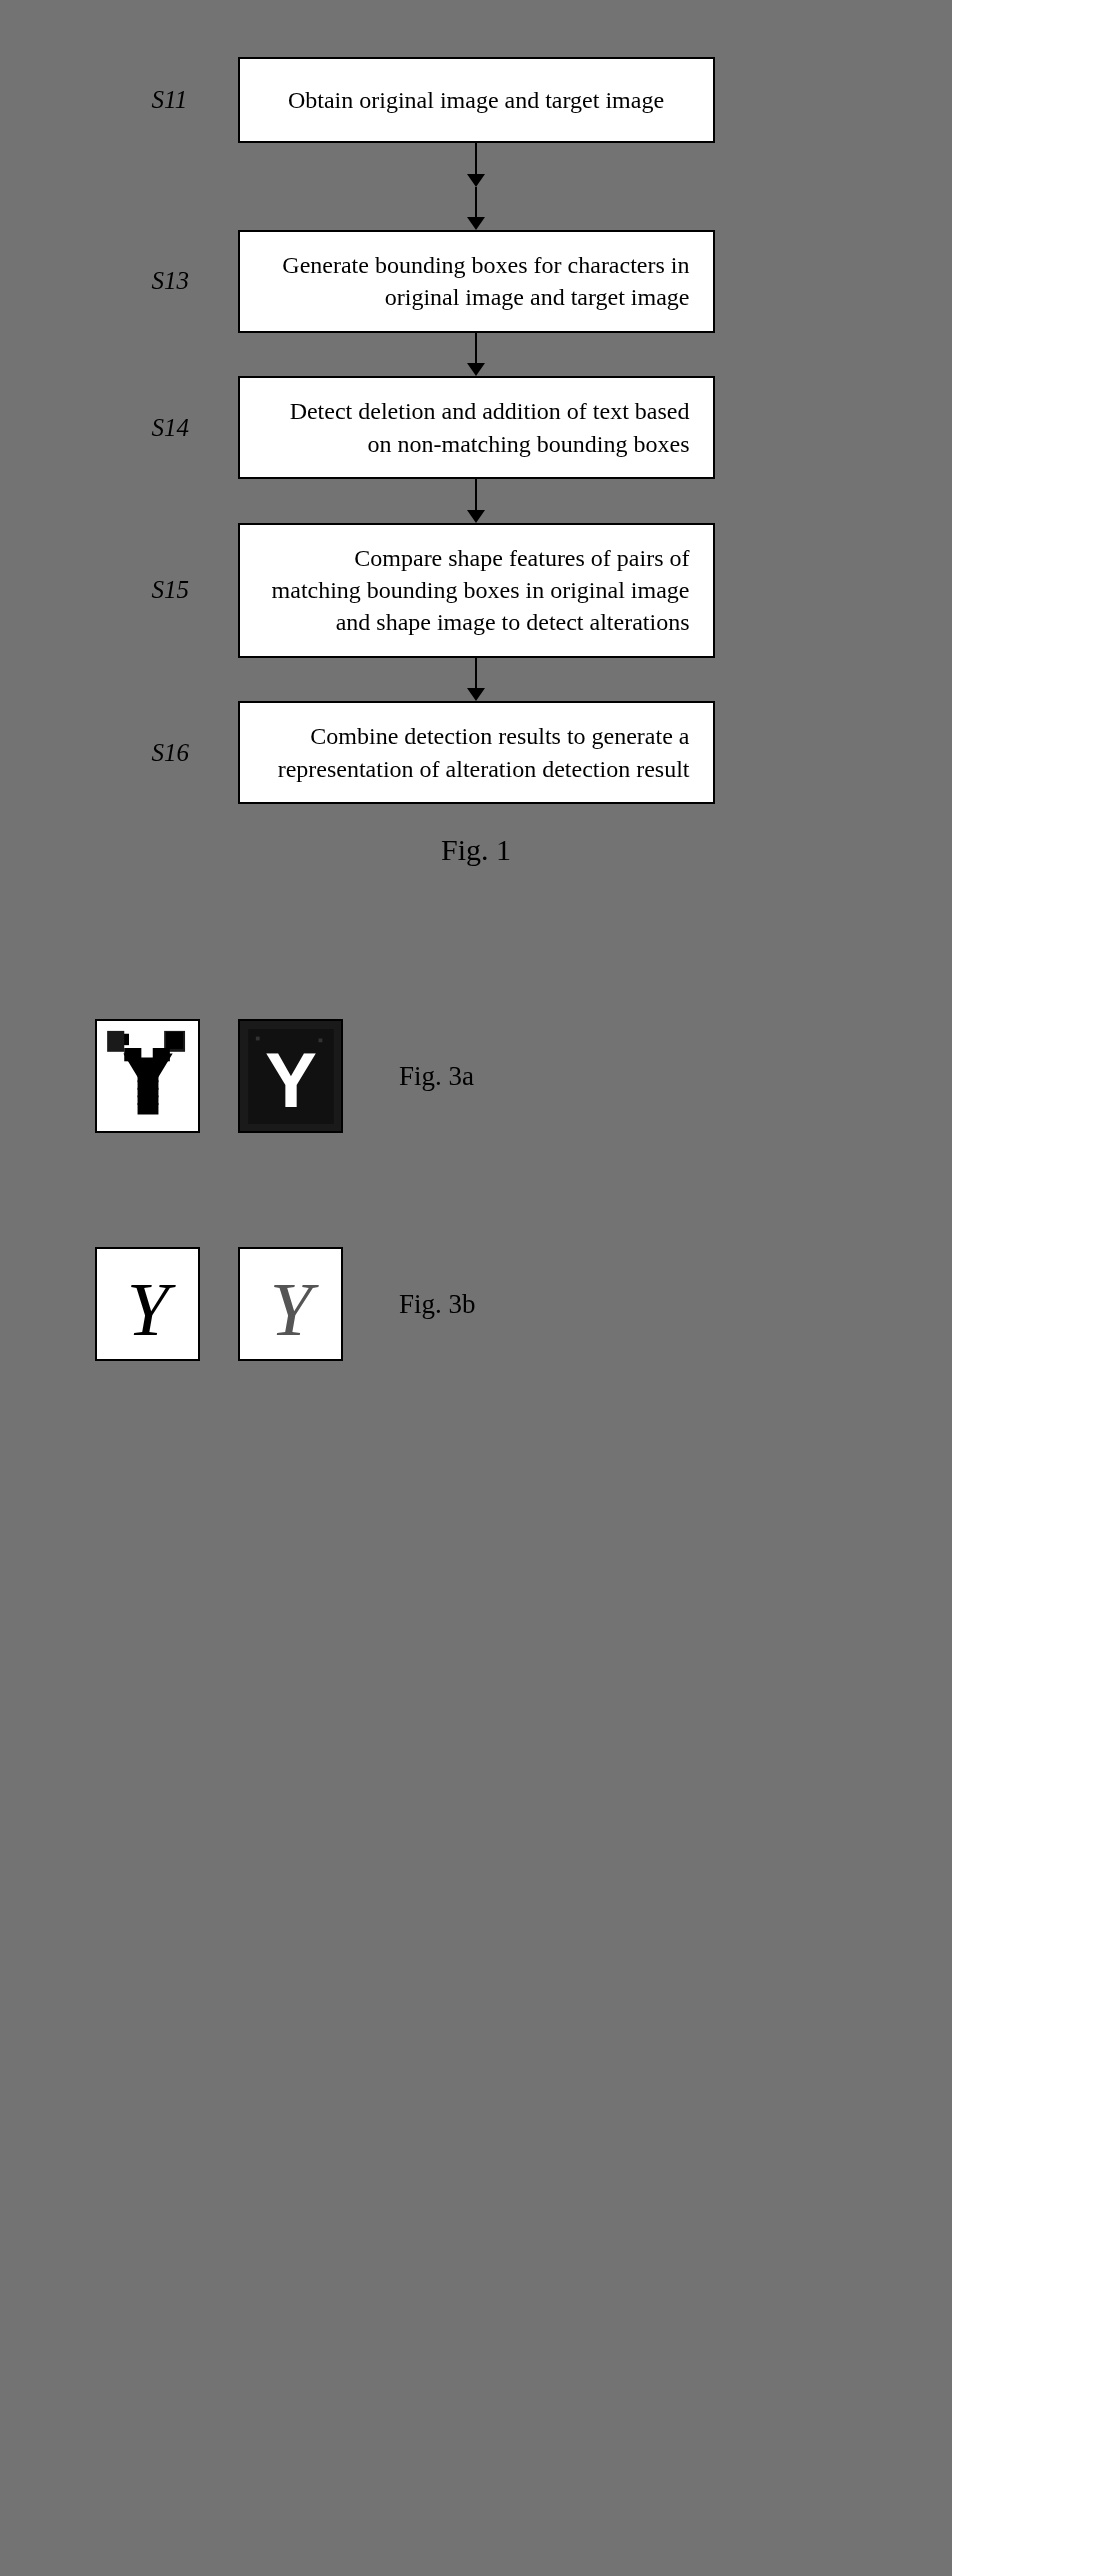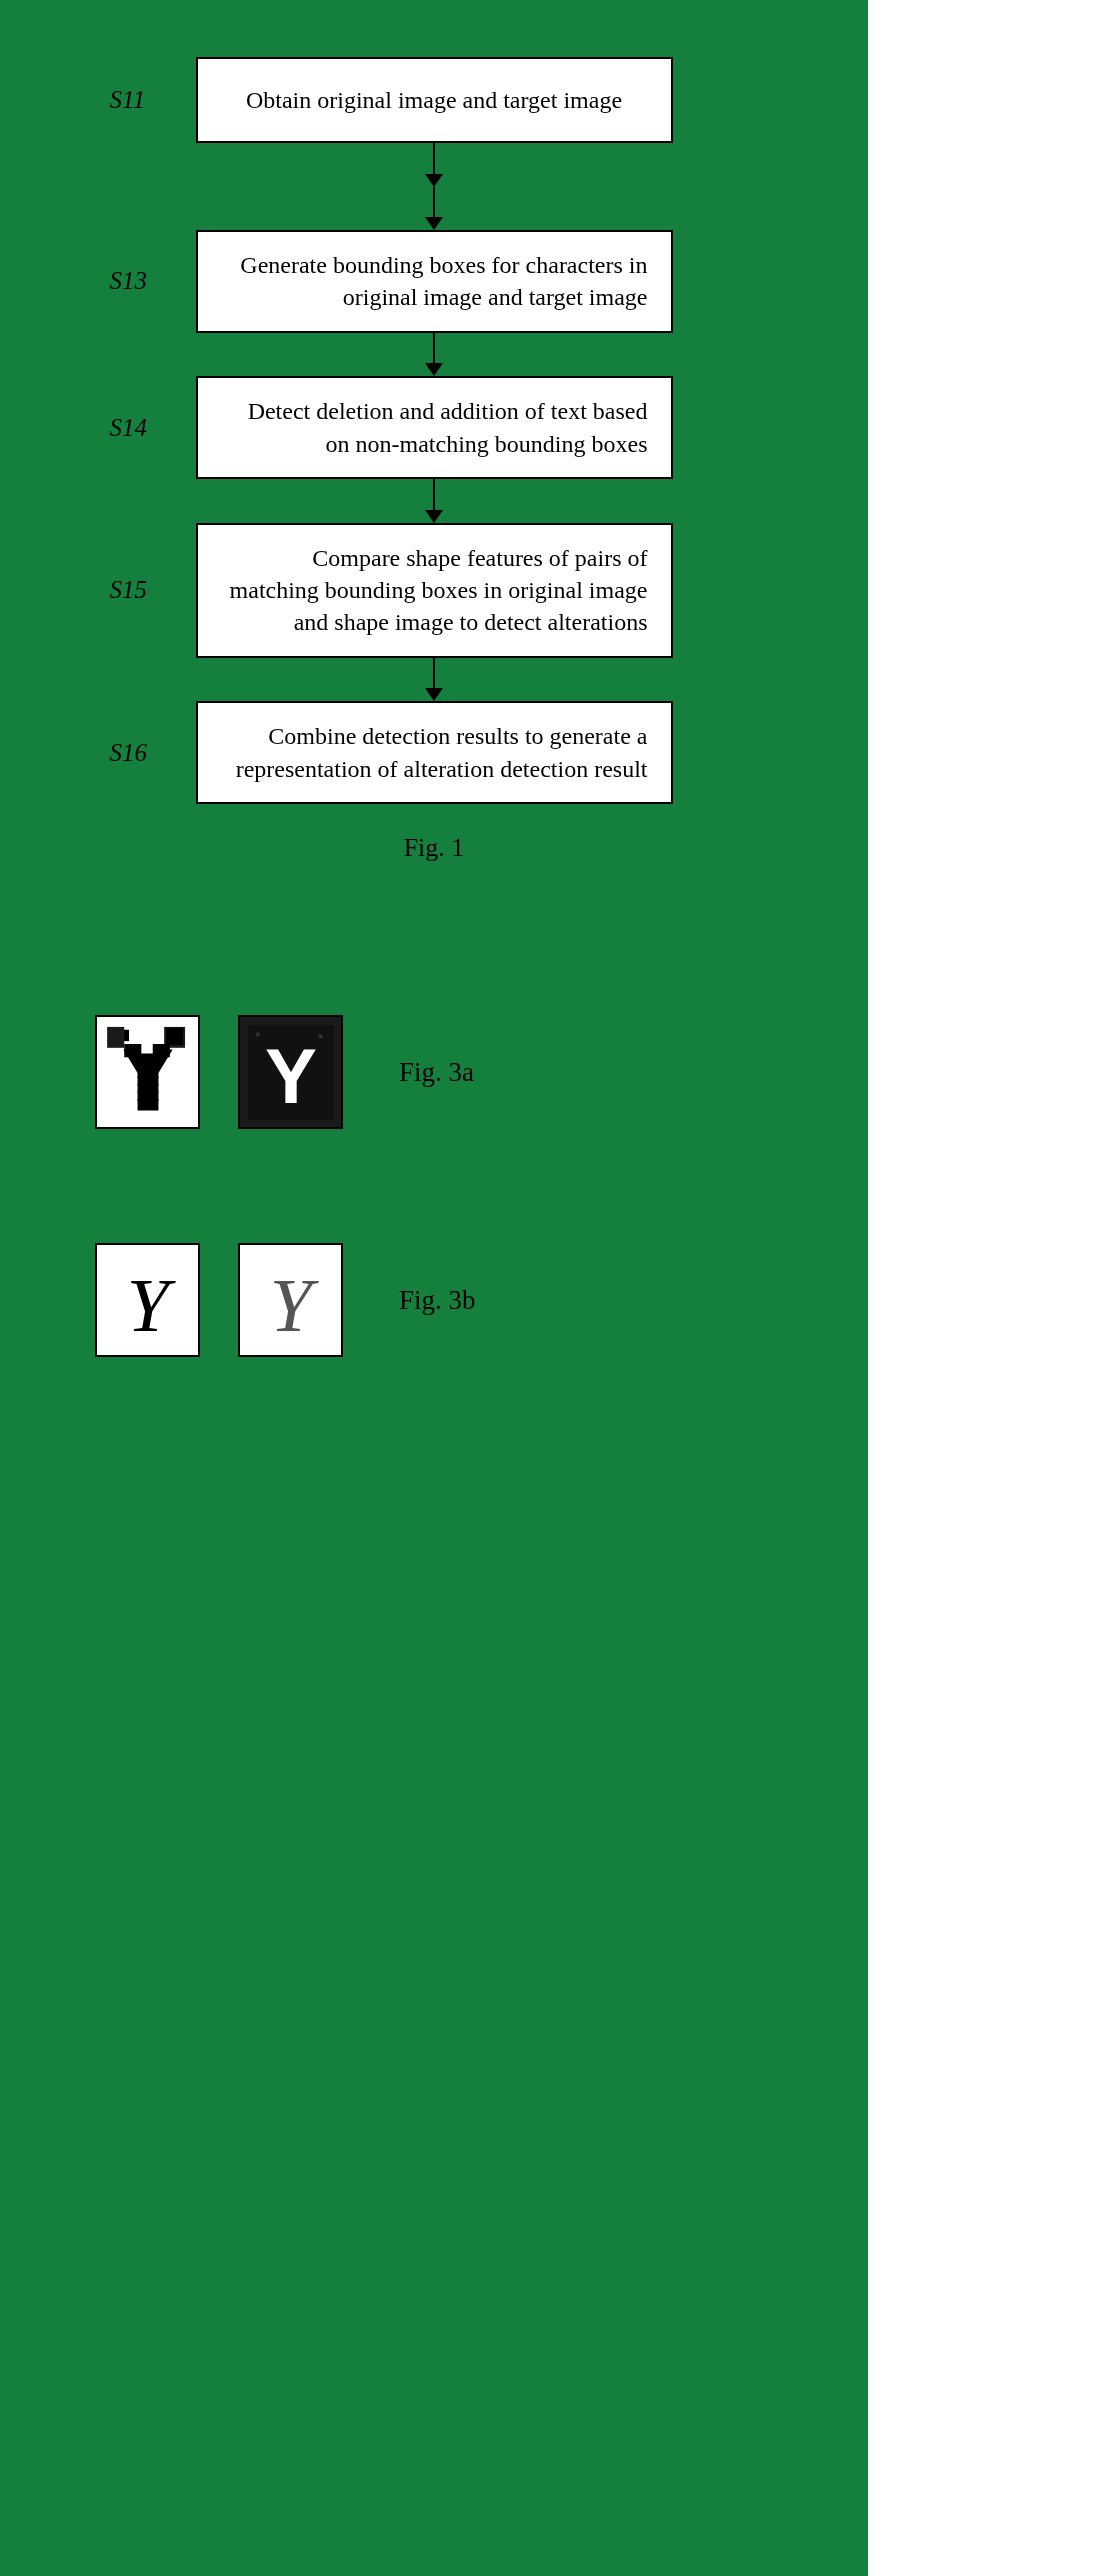--- a/index.html
+++ b/index.html
@@ -6,23 +6,23 @@
     body {
       background: #ffffff;
       font-family: 'Times New Roman', Times, serif;
       width: 1096px;
       min-height: 2576px;
       position: relative;
       overflow-x: hidden;
     }
 
     .page-container {
-      width: 868px;
+      width: 952px;
       min-height: 2576px;
-      background: #15803d;
+      background: #737373;
       position: relative;
       display: flex;
       flex-direction: column;
       align-items: center;
     }
 
     
     .flowchart-section {
       width: 100%;
       display: flex;
@@ -42,21 +42,21 @@
       justify-content: center;
       text-align: right;
       font-size: 24px;
       font-family: 'Times New Roman', Times, serif;
       color: #000;
       padding: 17px 23px;
       line-height: 1.35;
     }
 
     .fig-label {
-      font-size: 26px;
+      font-size: 30px;
       font-family: 'Times New Roman', Times, serif;
       color: #000;
       text-align: center;
       margin-top: 29px;
       margin-bottom: 57px;
     }
 
     
     .figures-section {
       width: 100%;

